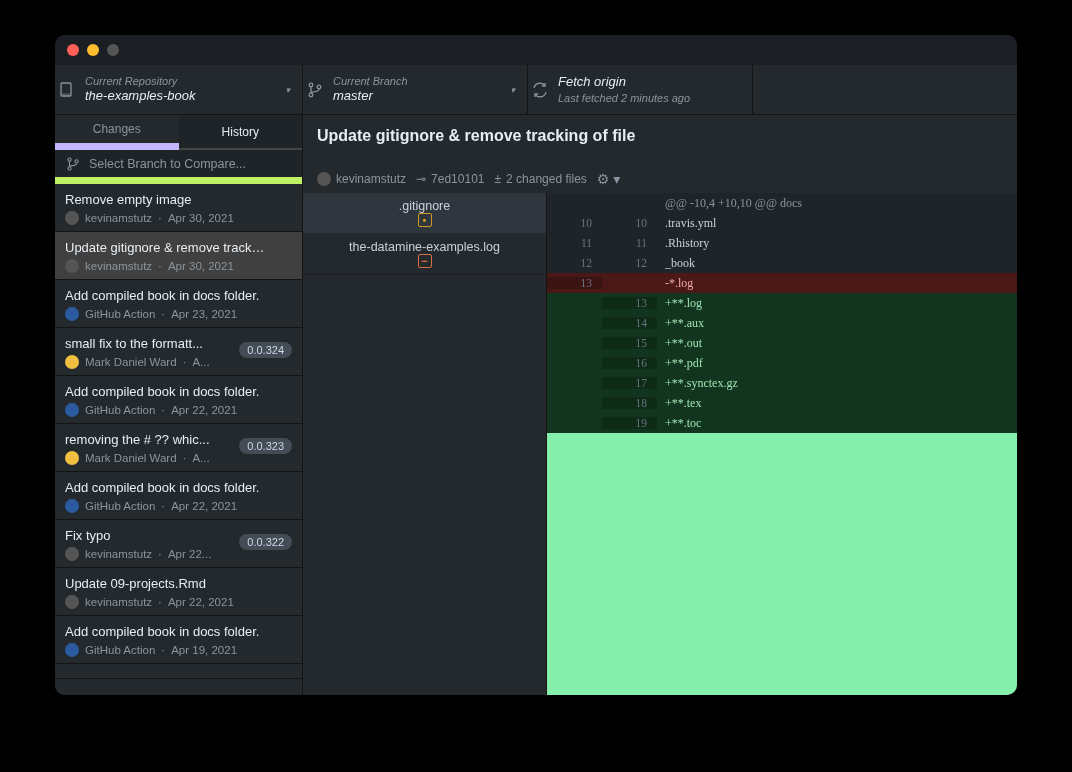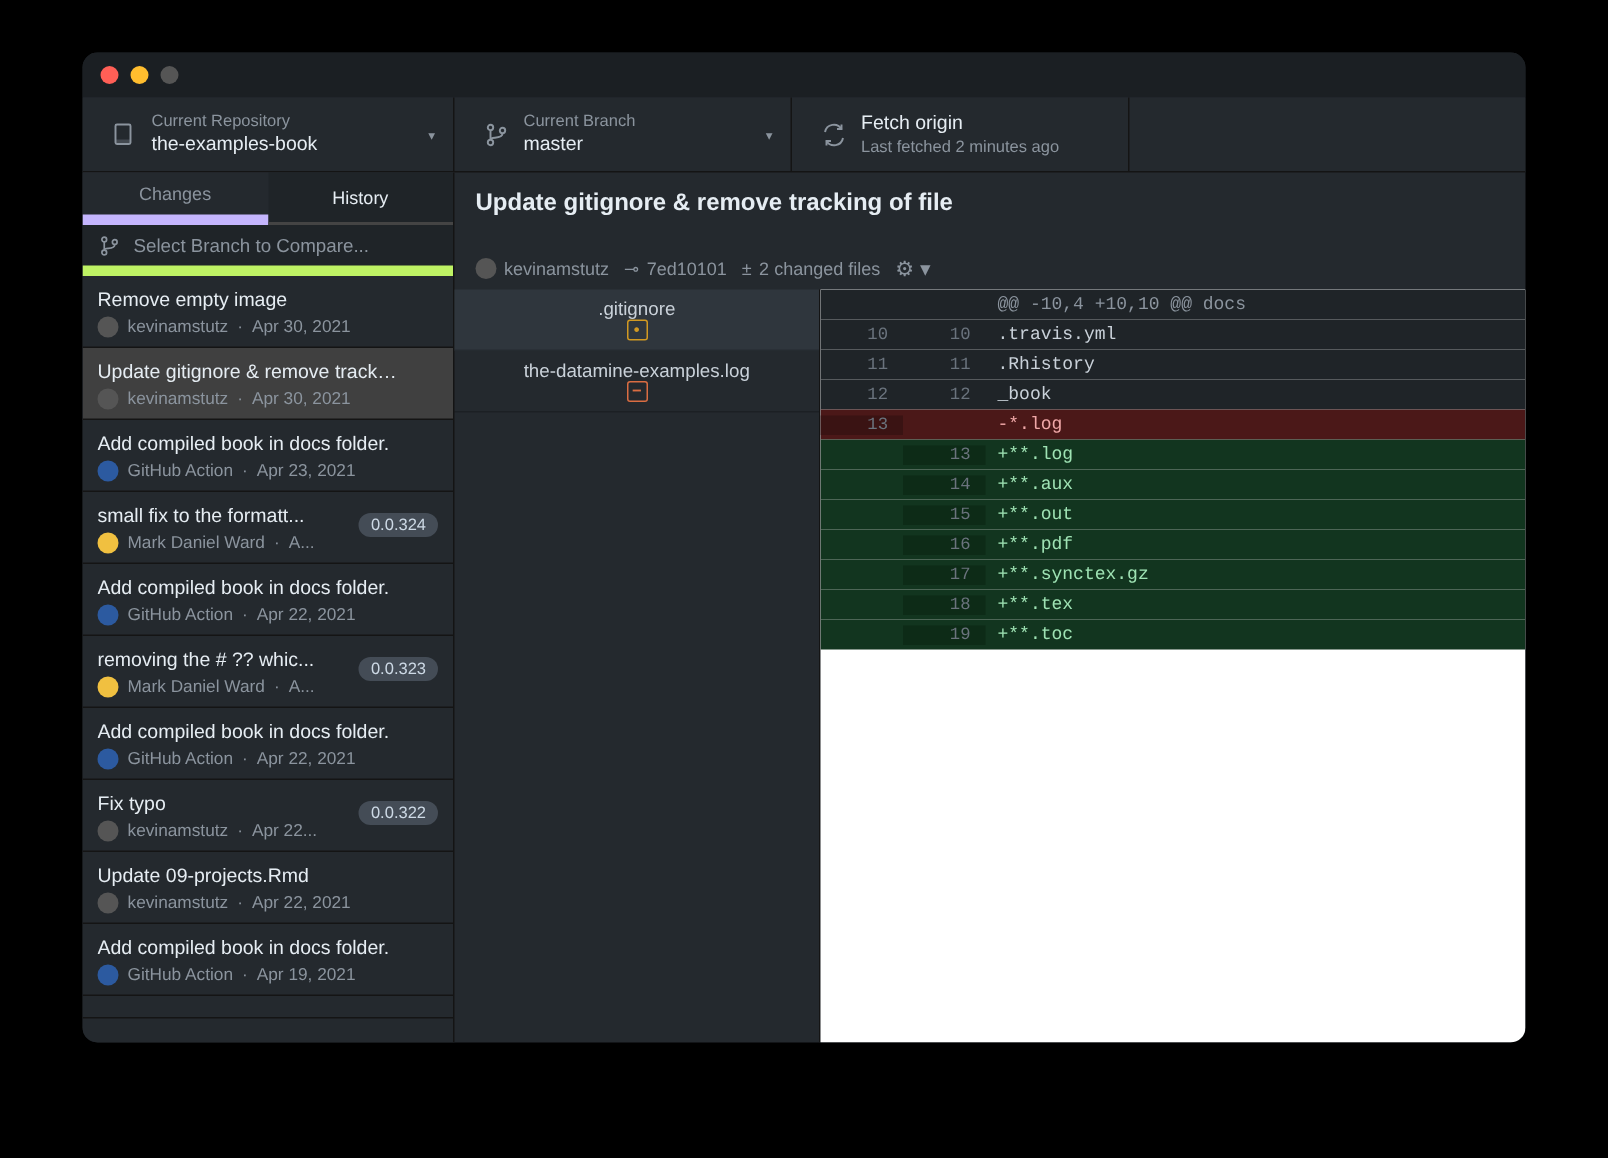--- a/index.html
+++ b/index.html
@@ -34,27 +34,28 @@
   .dot { width:12px; height:12px; border-radius:50%; }
   .dot.red{background:#ff5f56}.dot.yellow{background:#ffbd2e}.dot.green{background:#555}
   .toolbar {
     display:flex;
     height:50px;
     background:#24292e;
     border-bottom:1px solid #141414;
   }
   .tool-item {
     display:flex; align-items:center;
-    padding:0 20px;
+    padding:0 4px;
     border-right:1px solid #141414;
     gap:10px;
     color:#8b949e;
     font-size:12px;
     cursor:pointer;
     position:relative;
+    font-style:italic;
   }
   .tool-item.repo{width:248px}
   .tool-item.branch{width:225px}
   .tool-item.fetch{width:225px}
   .tool-label-top{font-size:11px;color:#8b949e;line-height:1.3}
   .tool-label-bot{font-size:13px;color:#e6edf3;line-height:1.3}
   .chev{position:absolute;right:12px;color:#8b949e;font-size:9px}
   .ico{width:16px;height:16px;display:flex;align-items:center;justify-content:center;color:#8b949e}
   .body { display:flex; flex:1; min-height:0 }
   .sidebar {
@@ -112,22 +113,22 @@
   .file{
     display:flex;align-items:center;justify-content:space-between;
     padding:6px 10px;font-size:12.5px;color:#c9d1d9;
     cursor:pointer;border-bottom:1px solid rgba(0,0,0,0.2);flex-direction:column;
   }
   .file.selected{background:#2f363d}
   .file-badge{width:14px;height:14px;border:1px solid;border-radius:2px;display:flex;align-items:center;justify-content:center;font-size:11px;font-weight:700;line-height:1}
   .file-badge.mod{border-color:#d29922;color:#d29922}
   .file-badge.del{border-color:#da6d42;color:#da6d42}
   .diff{
-    flex:1;overflow:auto;font-family:Liberation Mono, monospace;
-    font-size:12px;background:#ffffff;
+    flex:1;overflow:auto;font-family:Liberation Serif, serif;
+    font-size:12px;background:#86efac;
   }
   .diff-row{display:flex;min-height:20px;align-items:center}
   .gut{width:55px;text-align:right;padding-right:10px;color:#6a737d;font-size:11.5px;user-select:none}
   .gut2{width:55px;text-align:right;padding-right:10px;color:#6a737d;font-size:11.5px;user-select:none}
   .code{flex:1;padding-left:8px;color:#c9d1d9;white-space:pre}
   .hunk .code{color:#8b949e}
   .hunk{background:#1f2428}
   .ctx{background:#1f2428}
   .del-row{background:#4b1818}
   .del-row .code{color:#f0a8a8}

